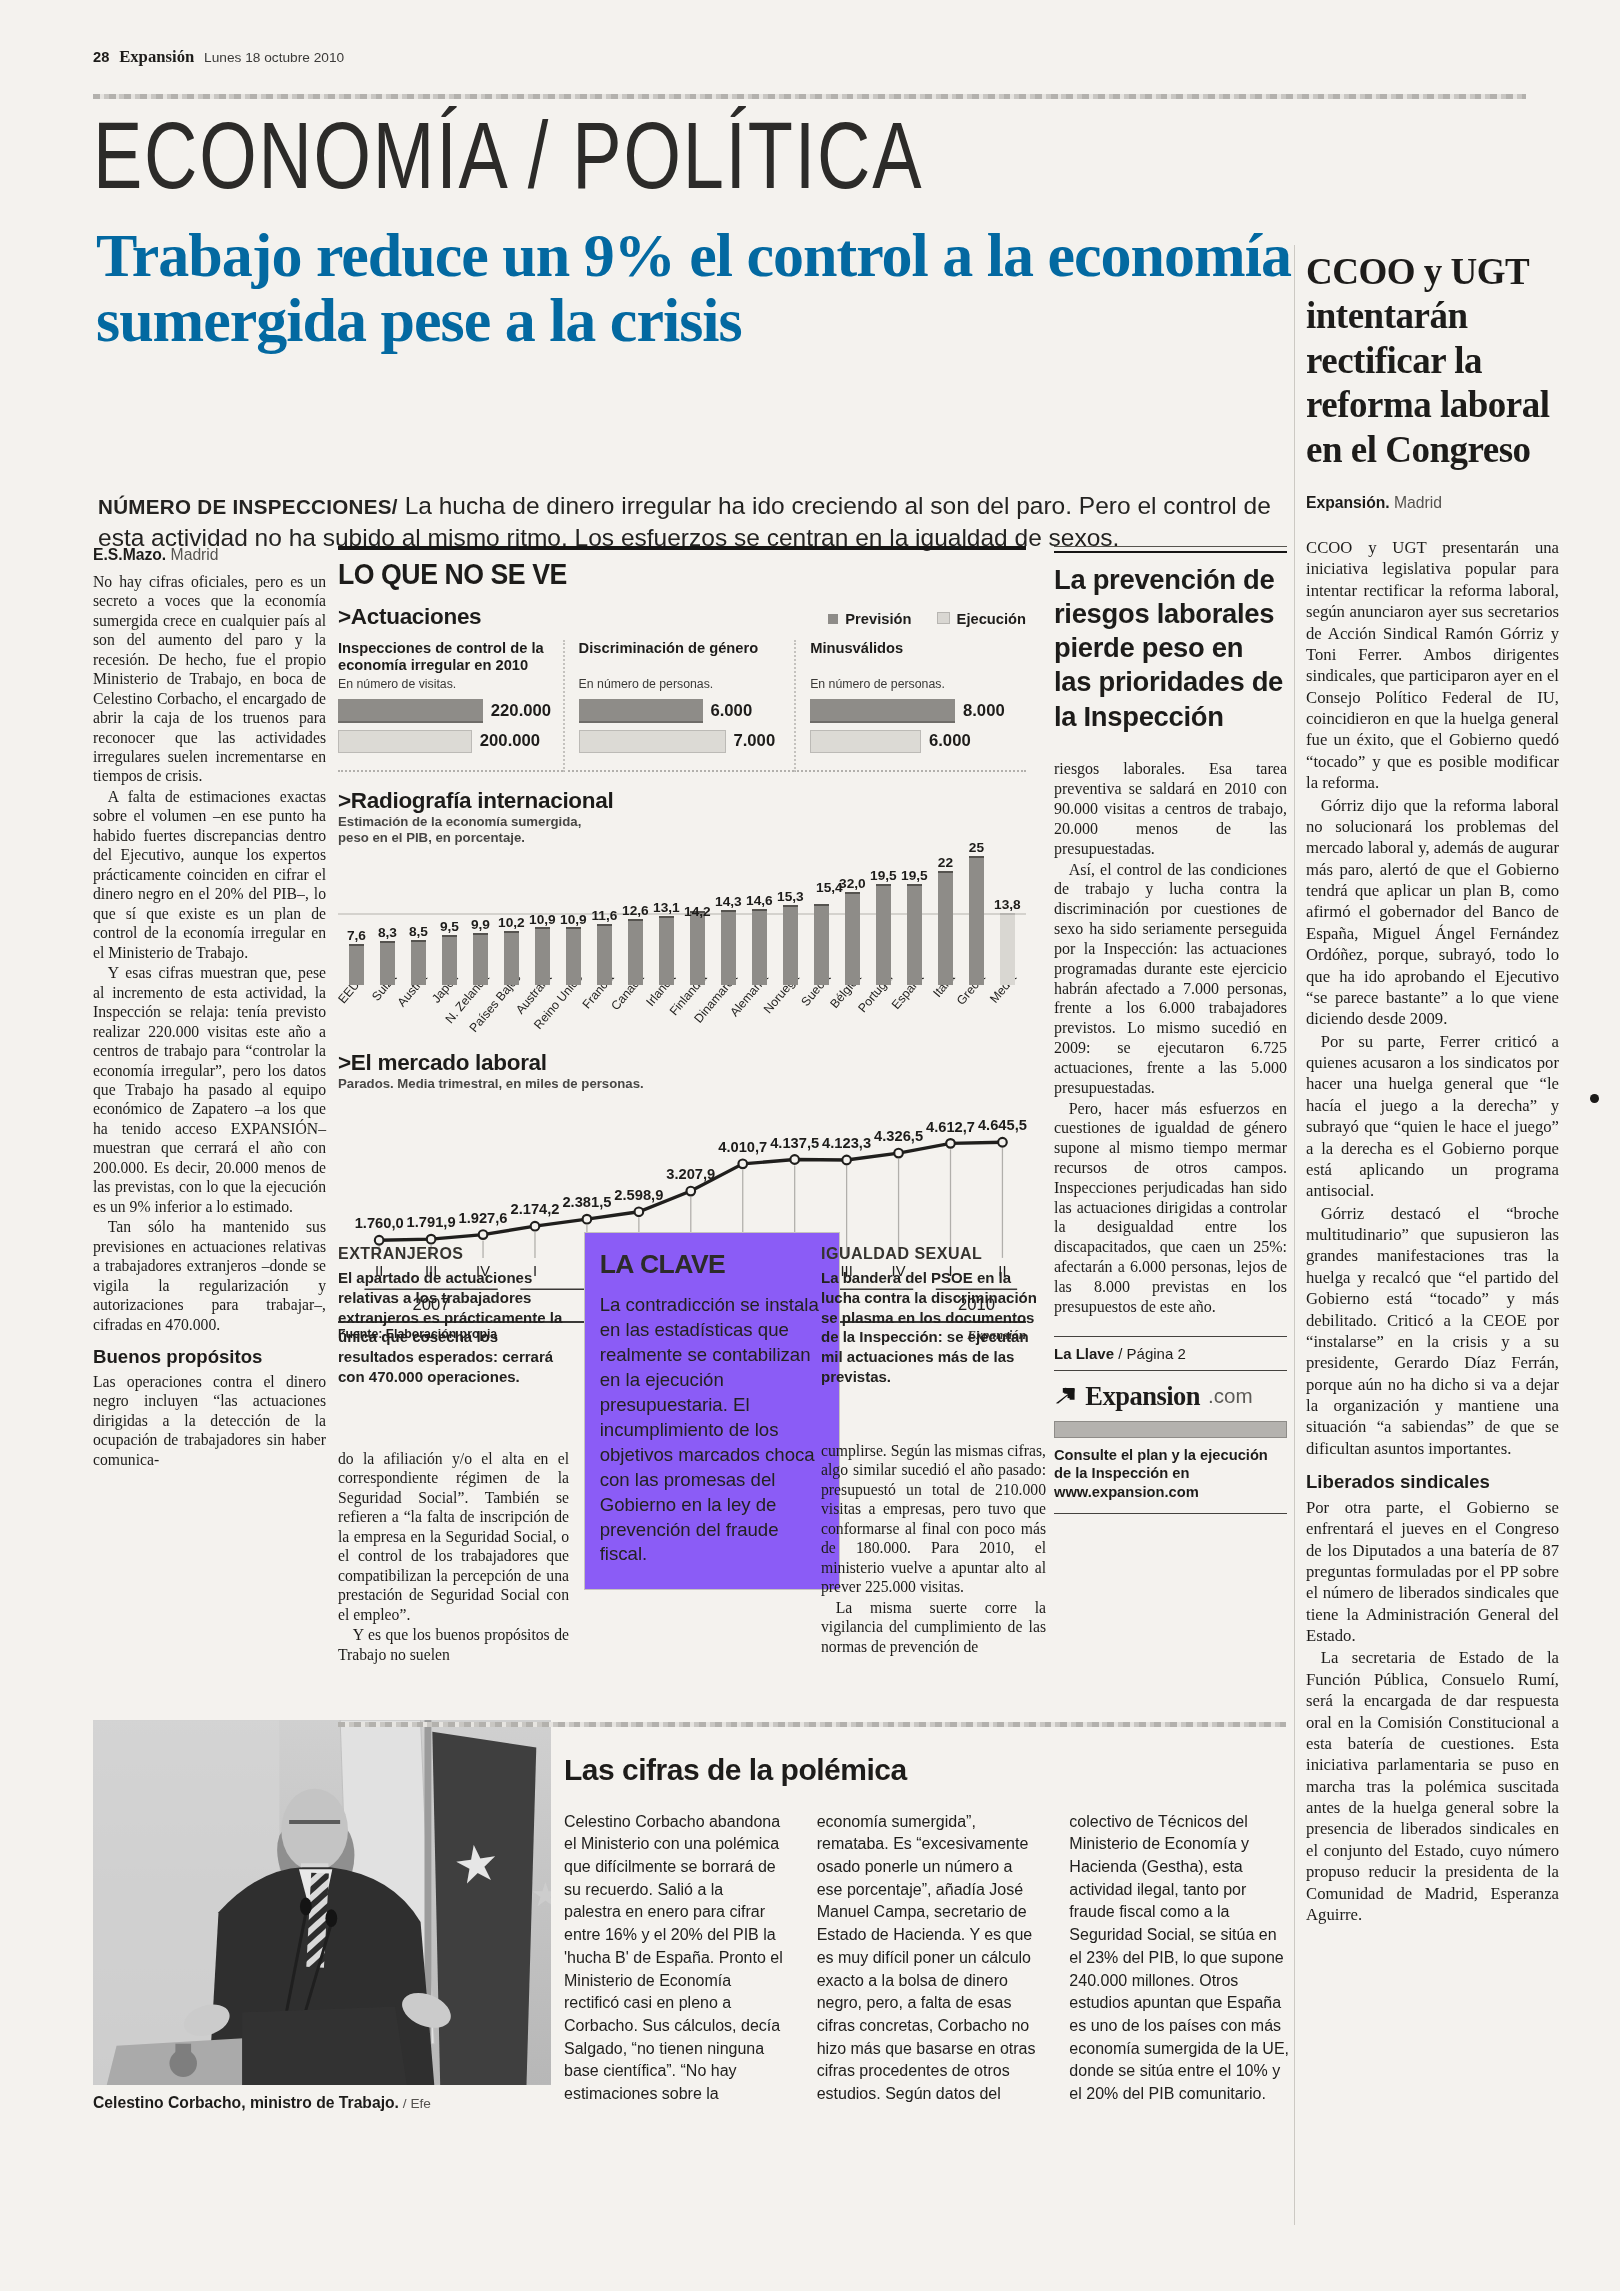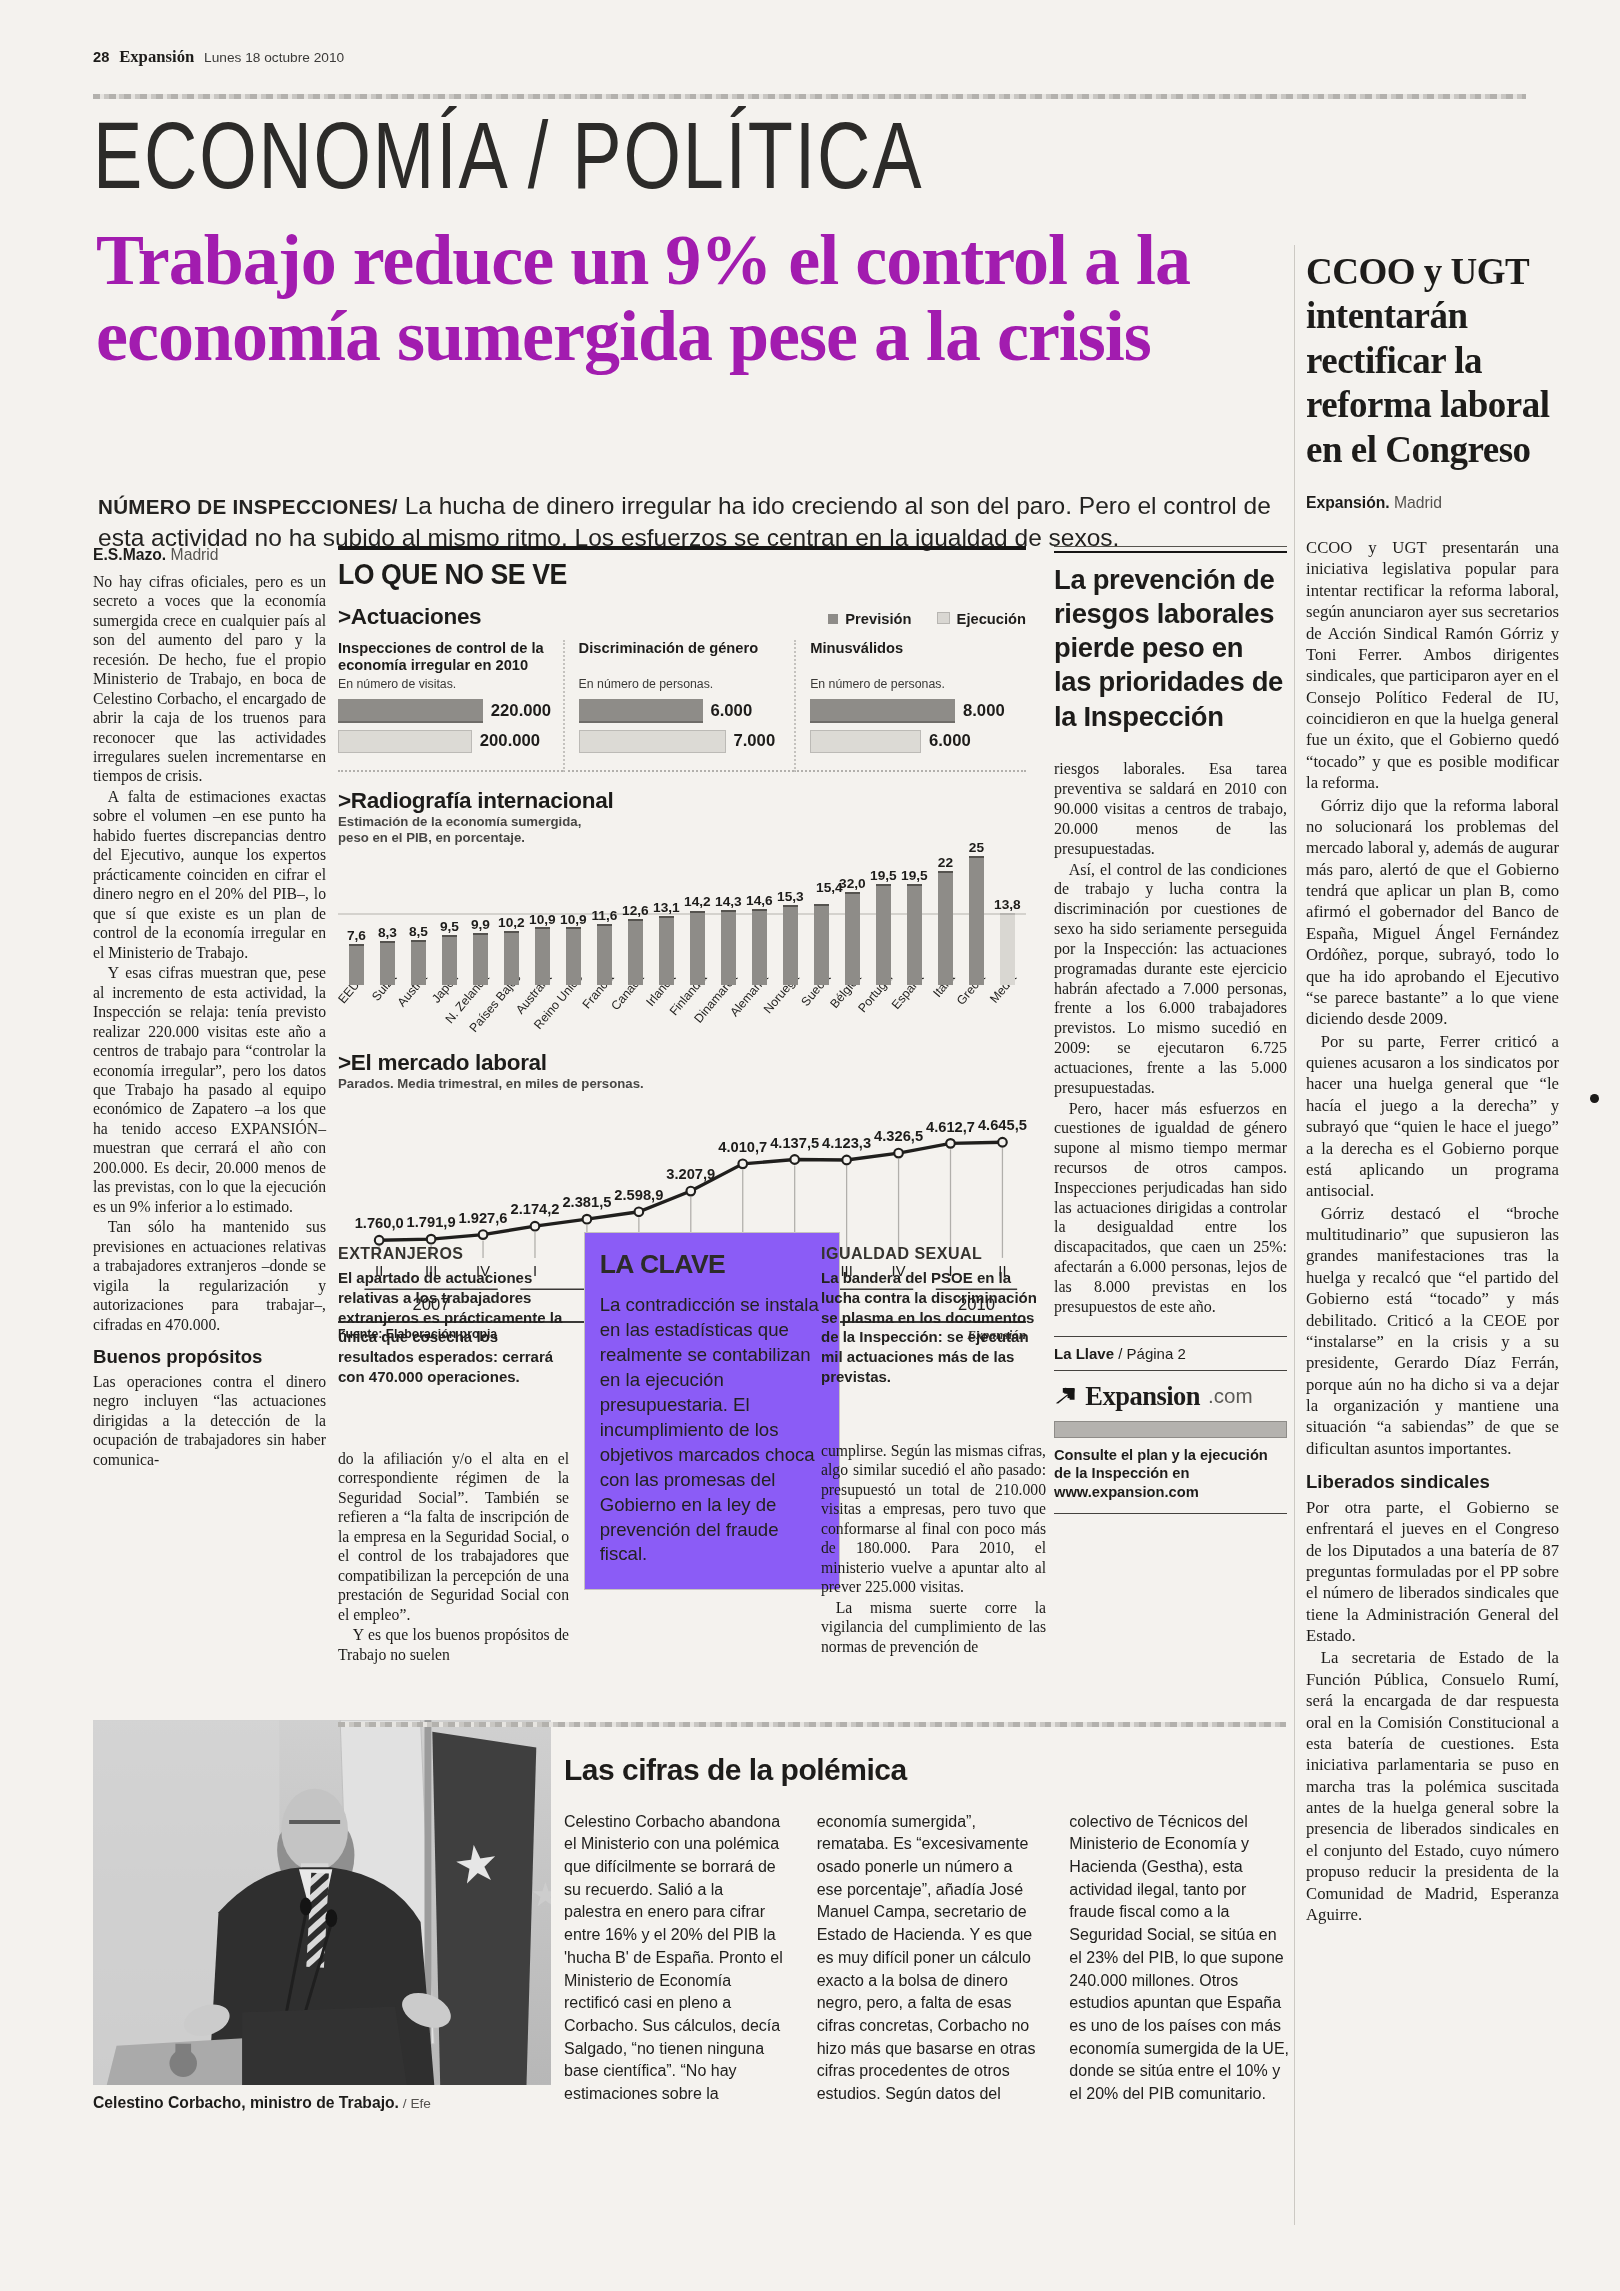--- a/index.html
+++ b/index.html
@@ -13,21 +13,21 @@
   .ph .brand{font-family:"Liberation Serif",serif;font-weight:700;font-size:16.7px;}
   .ph .date{color:#3c3b39;font-size:13.7px;}
   .mottle{height:4.9px;background:repeating-linear-gradient(90deg,#b3b1ad 0 6.9px,#e6e4e0 6.9px 10.8px,#c8c6c2 10.8px 15.7px);}
 
   
   .section-title{left:93px;top:102px;font-size:84px;font-weight:400;color:#2c2b29;letter-spacing:2px;
      transform:scale(.88,1.12);transform-origin:left top;white-space:nowrap;}
 
   
   .headline{left:96px;top:223px;width:1201px;font-family:"Liberation Serif",serif;font-weight:700;
-     font-size:72px;line-height:1.05;letter-spacing:-1px;color:#a21caf;}
+     font-size:62px;line-height:1.05;letter-spacing:-1px;color:#0369a1;}
   .kicker{left:98px;top:490px;width:1196px;font-size:24.5px;line-height:1.32;color:#242321;}
   .kicker b{font-size:20.6px;letter-spacing:0.3px;}
 
   
   .serif{font-family:"Liberation Serif",serif;font-size:15.7px;line-height:1.24;text-align:justify;color:#1d1c1a;}
   .serif p{margin:0;}
   .serif p + p{text-indent:14.7px;margin-top:1px;}
   .byline{font-size:15.7px;margin-bottom:7.8px;}
   .byline .a{font-weight:700;}
   .byline .c{color:#55534f;}
@@ -261,21 +261,21 @@
             <div class="rb-val" style="bottom: 67px;">12,6</div>
             <div class="rb-cat">Canadá</div>
           </div>
           <div class="rb-item">
             <div class="rb-bar" style="height: 67px;"></div>
             <div class="rb-val" style="bottom: 70px;">13,1</div>
             <div class="rb-cat">Irlanda</div>
           </div>
           <div class="rb-item">
             <div class="rb-bar" style="height: 72px;"></div>
-            <div class="rb-val" style="bottom: 76px; text-align: right;">14,2</div>
+            <div class="rb-val" style="bottom: 66px; text-align: right;">14,2</div>
             <div class="rb-cat">Finlandia</div>
           </div>
           <div class="rb-item">
             <div class="rb-bar" style="height: 73px;"></div>
             <div class="rb-val" style="bottom: 76px;">14,3</div>
             <div class="rb-cat">Dinamarca</div>
           </div>
           <div class="rb-item">
             <div class="rb-bar" style="height: 74px;"></div>
             <div class="rb-val" style="bottom: 77px;">14,6</div>

